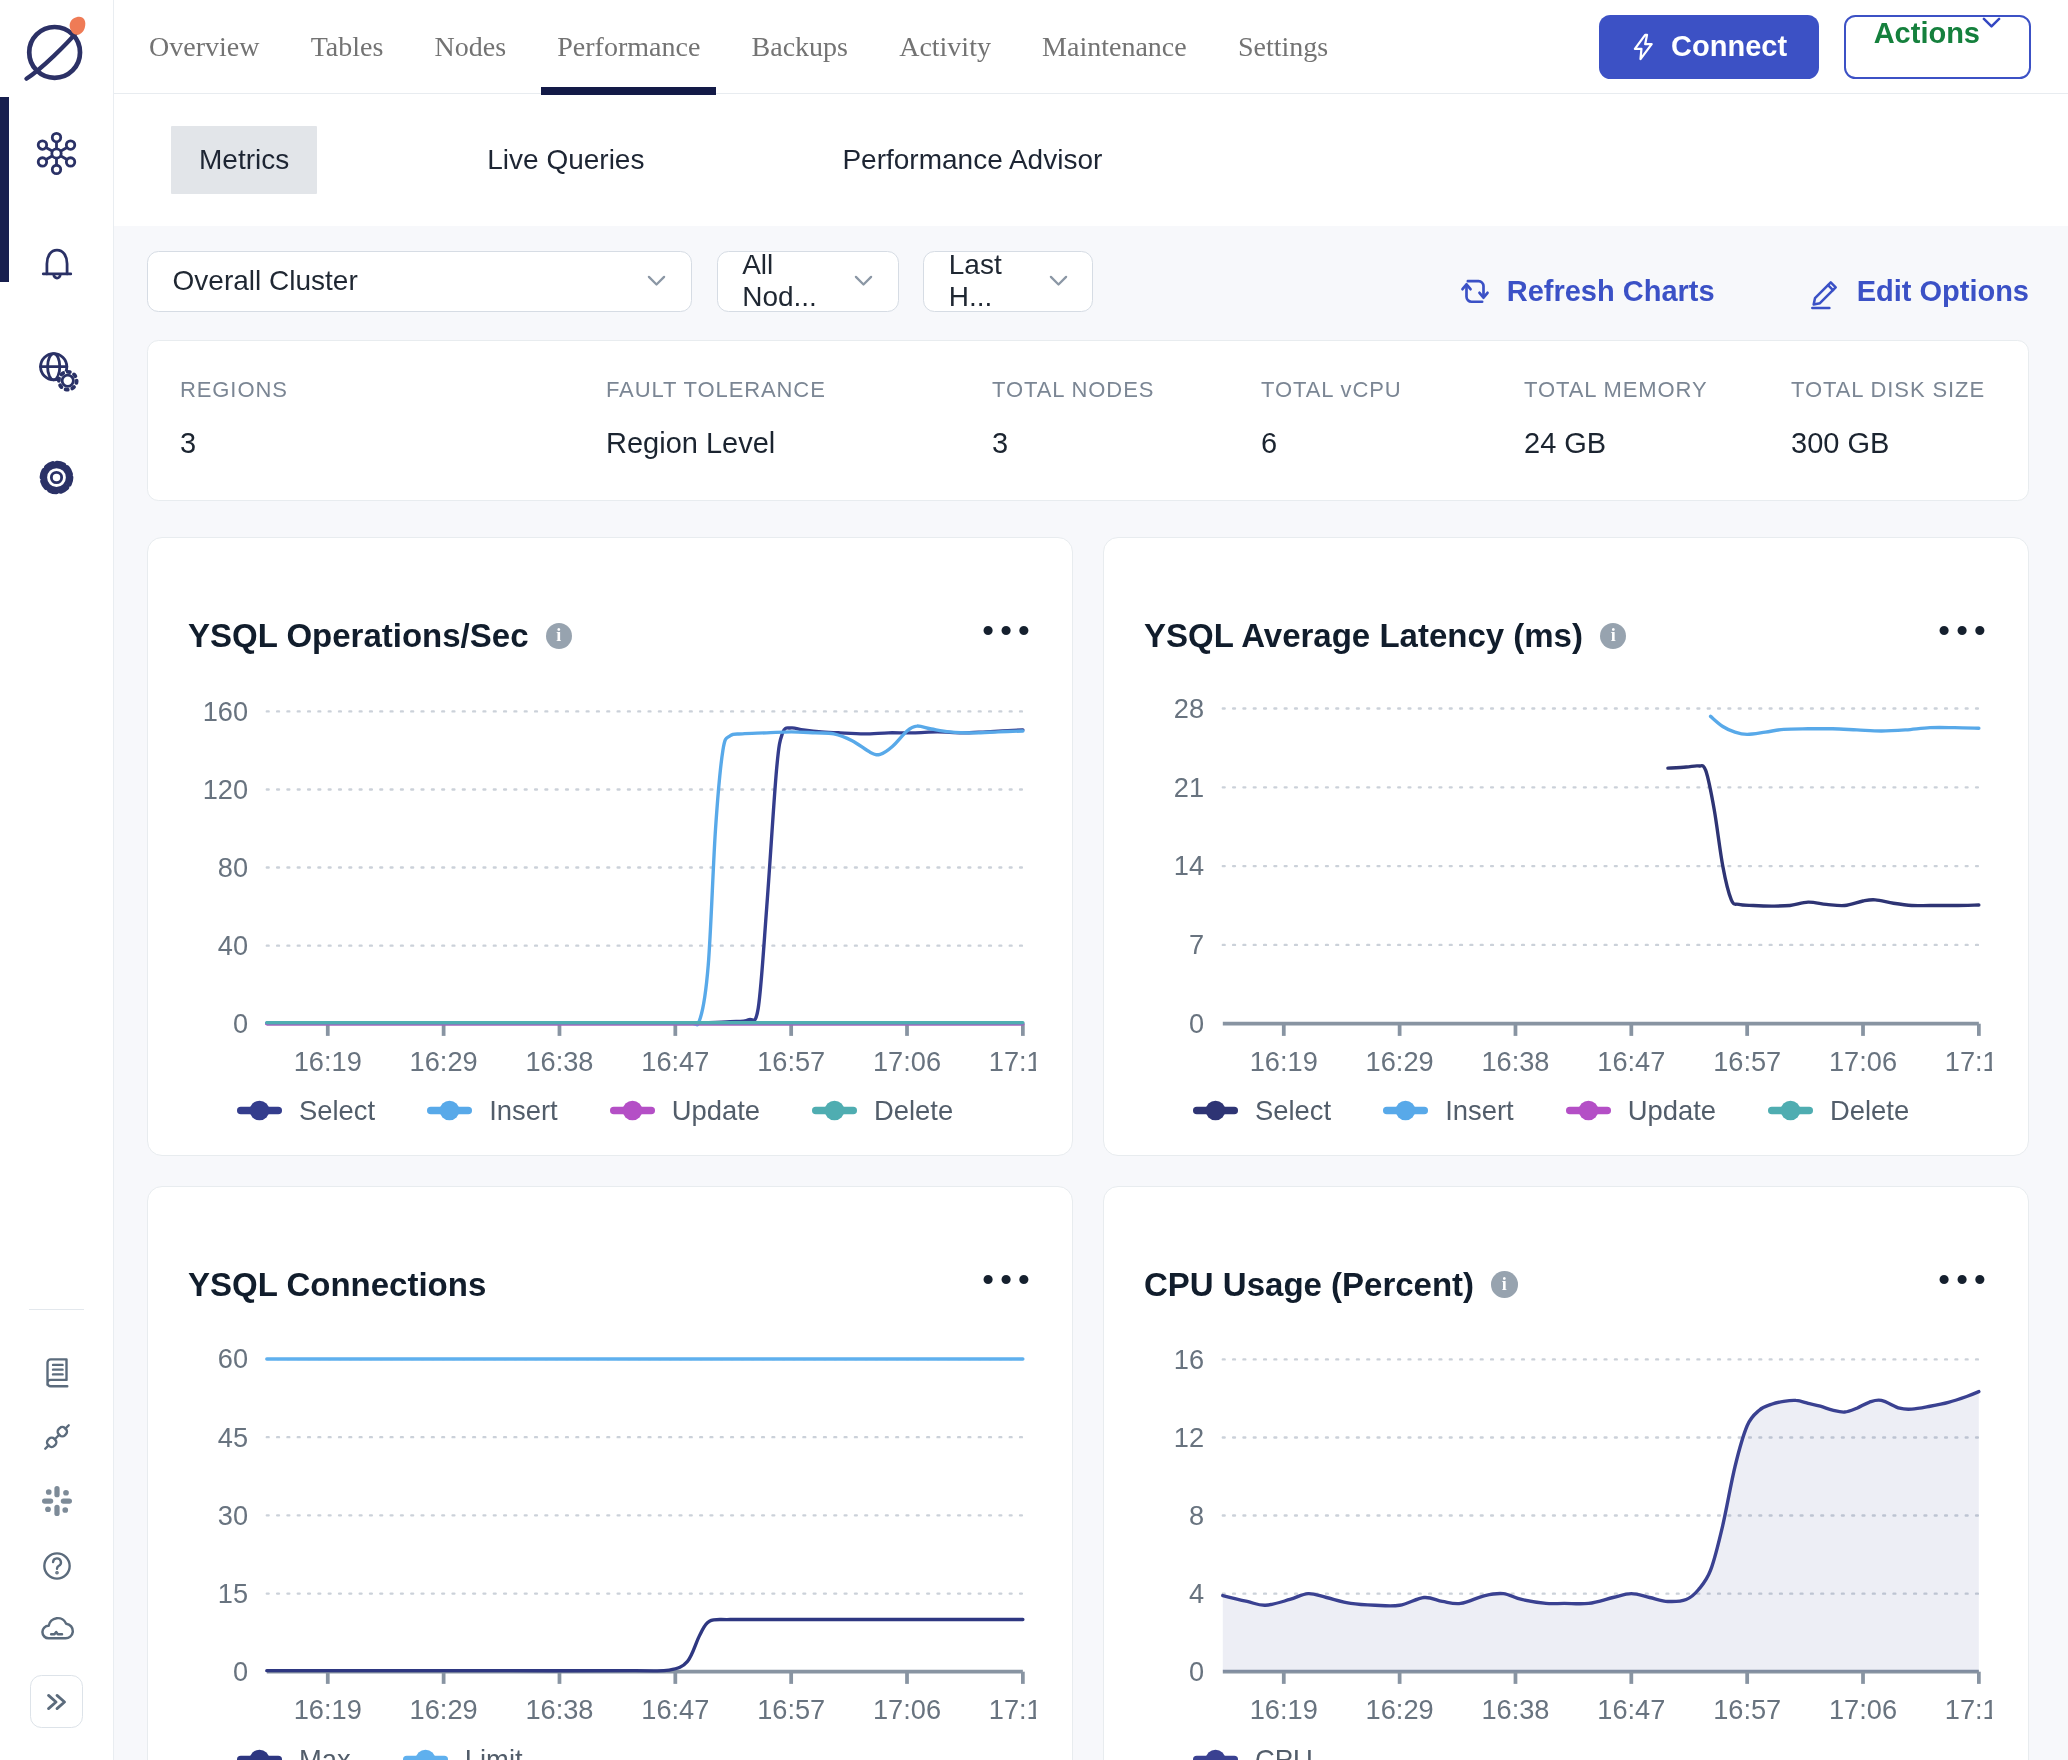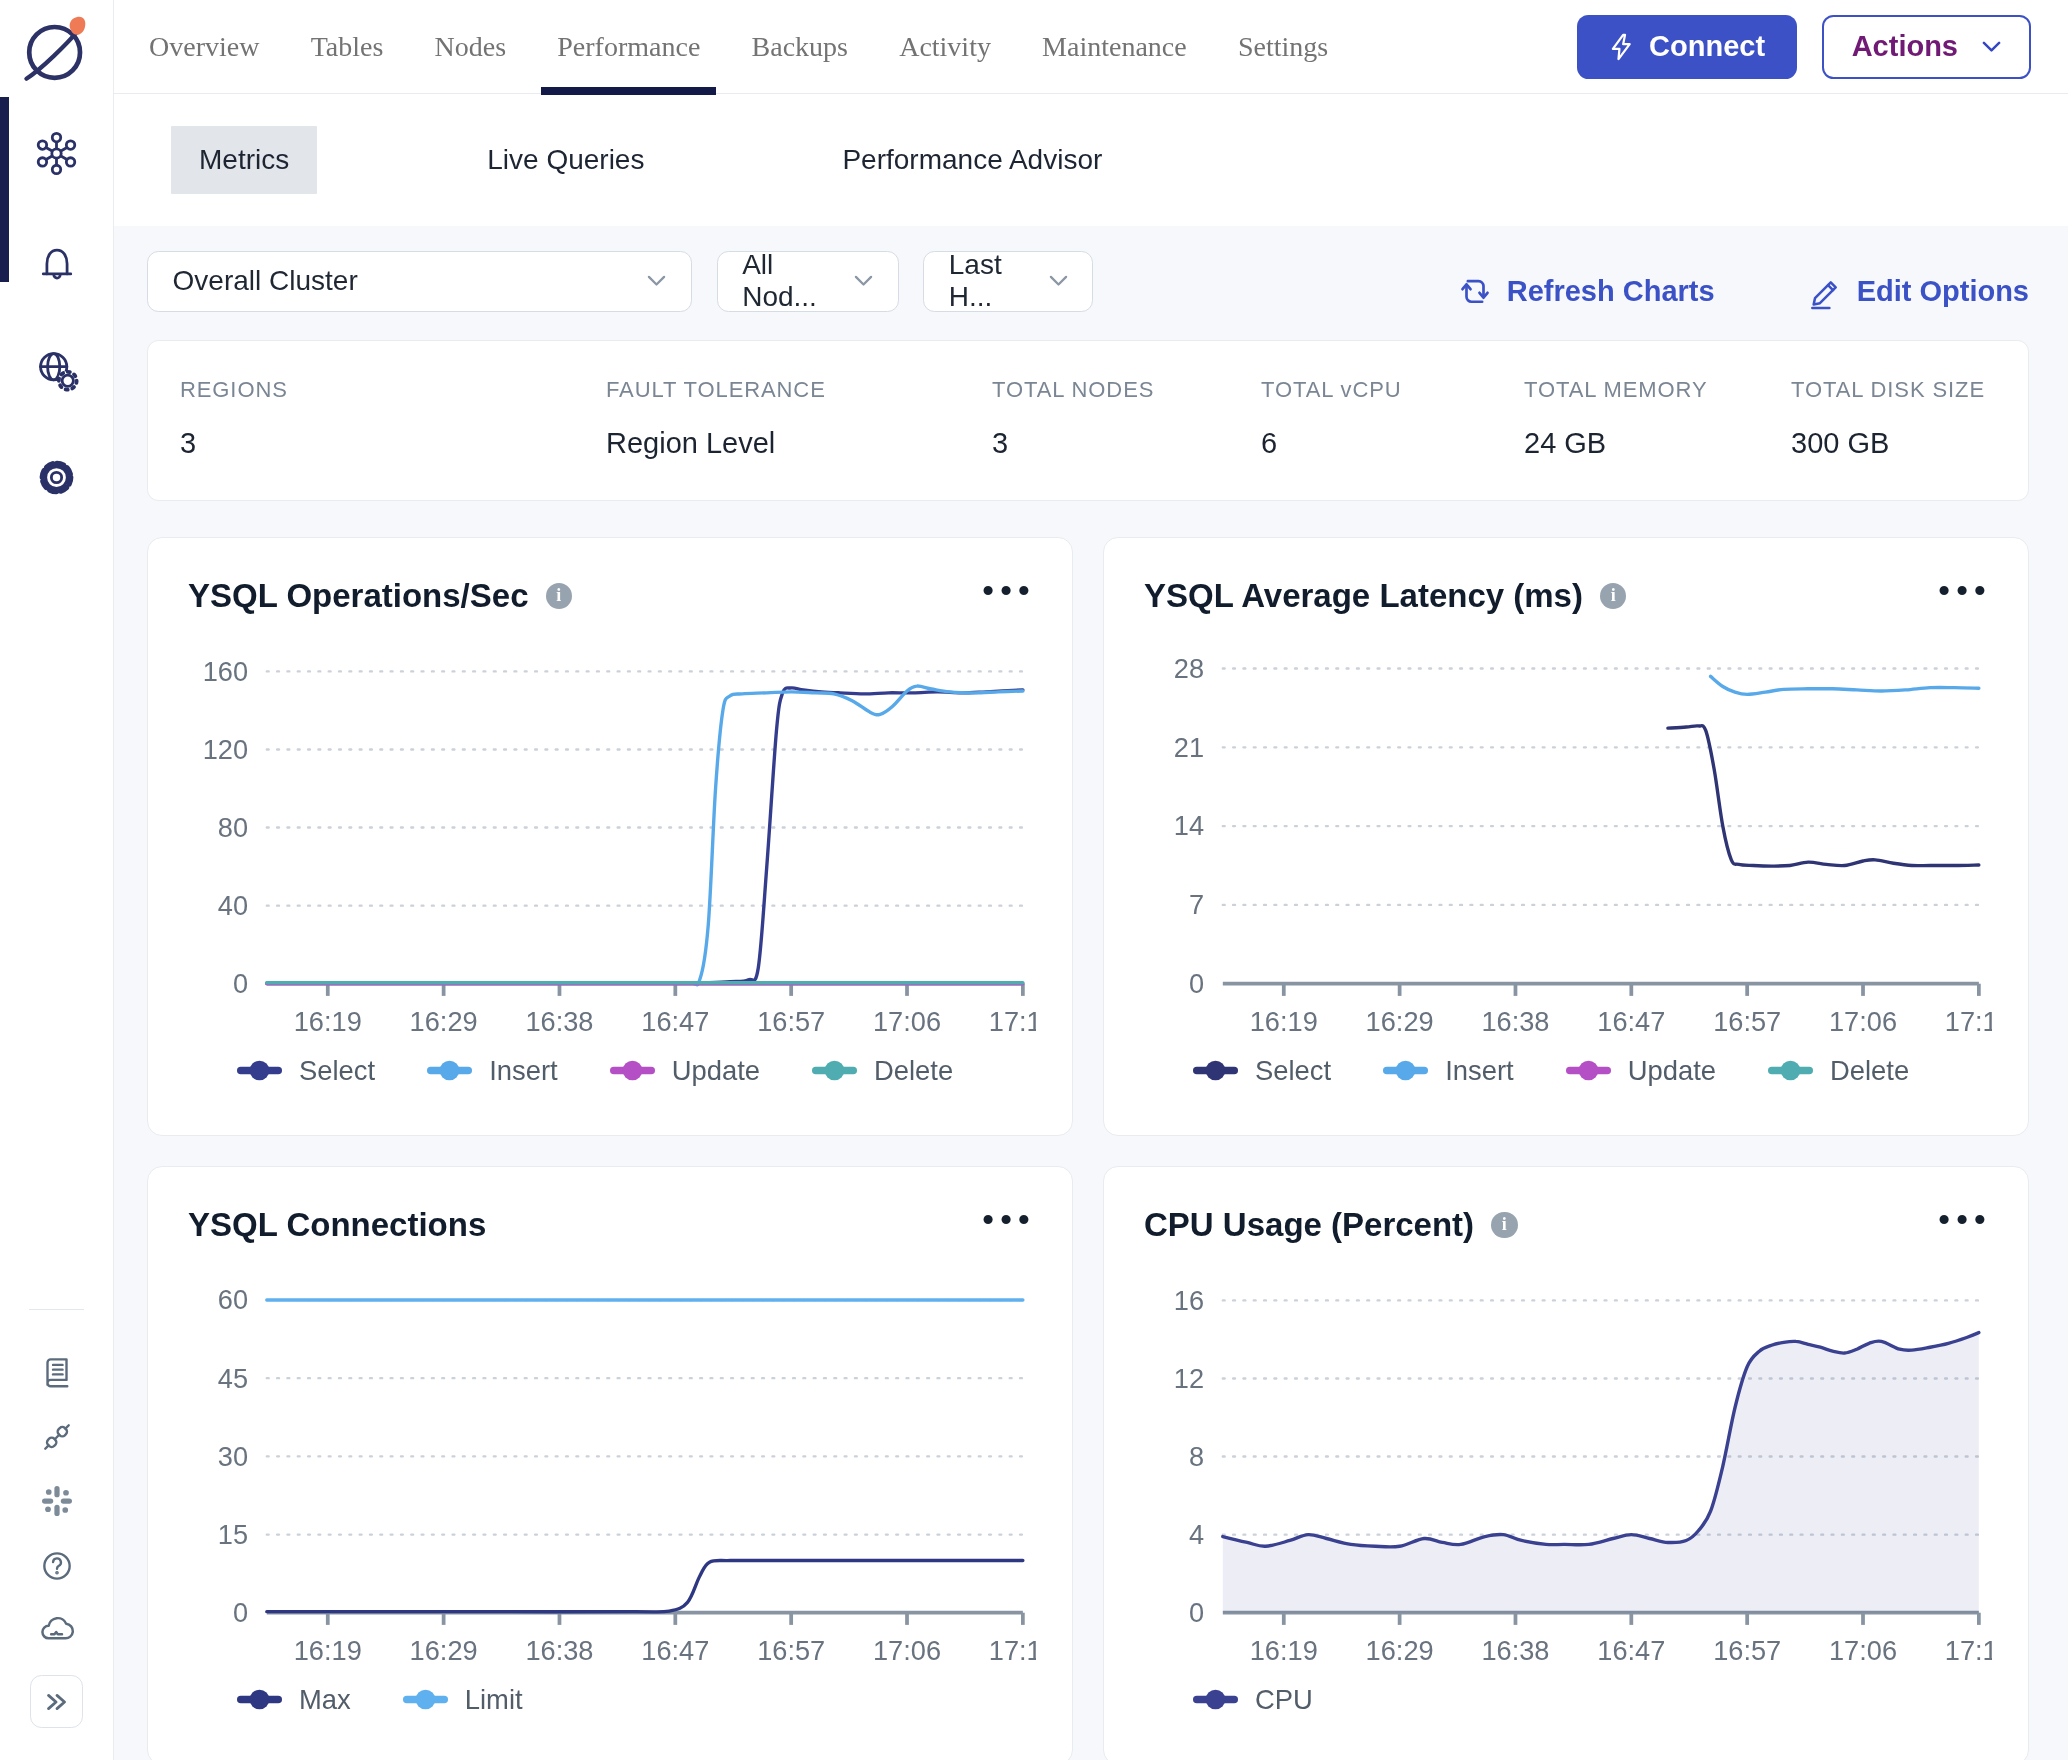--- a/index.html
+++ b/index.html
@@ -20,21 +20,21 @@
 
   
   .main { flex:1; display:flex; flex-direction:column; background:#f7f8fb; min-width:0; }
   .topbar { background:#fff; height:94px; border-bottom:1.9px solid #e8ecf0; display:flex; align-items:center; padding:0 38px 0 9.5px; flex-shrink:0; }
   .tabs { display:flex; height:100%; }
   .tab { position:relative; display:flex; align-items:center; padding:0 25.6px; font-size:28px; color:#737373; background:none; border:none; cursor:pointer; font-family:Liberation Serif, serif; }
   .tab.active::after { content:""; position:absolute; left:9.5px; right:9.5px; bottom:-1.9px; height:7.6px; background:#131a47; }
   .topbar-right { margin-left:auto; display:flex; gap:24.6px; align-items:center; }
   .btn-connect { display:flex; align-items:center; gap:15px; background:#3c51c5; color:#fff; font-weight:bold; font-size:29px;
                  padding:0 32px; height:64px; border-radius:11.4px; border:none; cursor:pointer; font-family:inherit; }
-  .btn-actions { display:flex; align-items:center; gap:24px; background:#fff; color:#701a75; font-weight:bold; font-size:29px;
+  .btn-actions { display:flex; gap:2px; background:#fff; color:#15803d; font-weight:bold; font-size:29px;
                  padding:0 28px; height:64px; border-radius:11.4px; border:2.8px solid #3c51c5; cursor:pointer; font-family:inherit; }
 
   .subtabs { background:#fff; display:flex; align-items:center; gap:142px; padding:32px 0 32px 57px; flex-shrink:0; }
   .subtab { font-size:28px; color:#1d2533; padding:18px 28px; border-radius:1px; background:none; border:none; cursor:pointer; font-family:Liberation Sans, sans-serif; }
   .subtab.active { background:#e2e5e9; }
 
   .filter-row { display:flex; align-items:center; gap:24.6px; padding:24.6px 40px 0 33px; }
   .dd { display:flex; align-items:center; justify-content:space-between; background:#fff; border:1.9px solid #d6dce4; border-radius:11.4px;
         height:61px; padding:0 24.6px; font-size:28px; color:#1f2732; cursor:pointer; }
   .dd-cluster { width:545px; } .dd-nodes { width:182px; } .dd-time { width:170px; }
@@ -44,21 +44,21 @@
 
   .summary { margin:28px 40px 0 33px; background:#fff; border:1.9px solid #e8ecef; border-radius:11.4px; display:flex; padding:36px 0 40px 32px; }
   .stat { display:flex; flex-direction:column; }
   .stat .lab { font-size:22px; color:#7b8694; letter-spacing:0.9px; }
   .stat .val { font-size:29px; color:#1b2430; margin-top:24.6px; }
   .stat:nth-child(1){width:426px} .stat:nth-child(2){width:386px} .stat:nth-child(3){width:269px}
   .stat:nth-child(4){width:263px} .stat:nth-child(5){width:267px} .stat:nth-child(6){flex:1}
 
   .charts { display:grid; grid-template-columns:1fr 1fr; gap:30px; margin:36px 40px 15px 33px; }
   .card { background:#fff; border:1.9px solid #e8ecef; border-radius:15px; padding:36px 36px 28px 40px; min-height:599px; }
-  .card-head { display:flex; align-items:center; }
+  .card-head { display:flex; align-items:center;margin-top:40px; }
   .chart-title { font-size:33px; font-weight:bold; color:#111d2c; }
   .info { width:26.5px; height:26.5px; border-radius:50%; background:#97a3af; color:#fff; display:flex; align-items:center; justify-content:center;
           margin-left:17px; font-size:18px; font-weight:bold; font-family:"Liberation Serif", serif; cursor:pointer; }
   .info::before { content:"i"; }
   .dots { margin-left:auto; color:#15202e; font-size:32px; font-weight:bold; letter-spacing:6.6px; background:none; border:none; cursor:pointer; line-height:1; padding-bottom:11.4px; }
   .dots::before { content:"•••"; }
   svg.chart { width:100%; height:auto; display:block; margin-top:13.2px; }
   .legend { display:flex; gap:52px; padding-left:49px; margin-top:9.5px; }
   .legend-item { display:flex; align-items:center; gap:17px; font-size:27.4px; color:#525d6a; cursor:pointer; }
 

